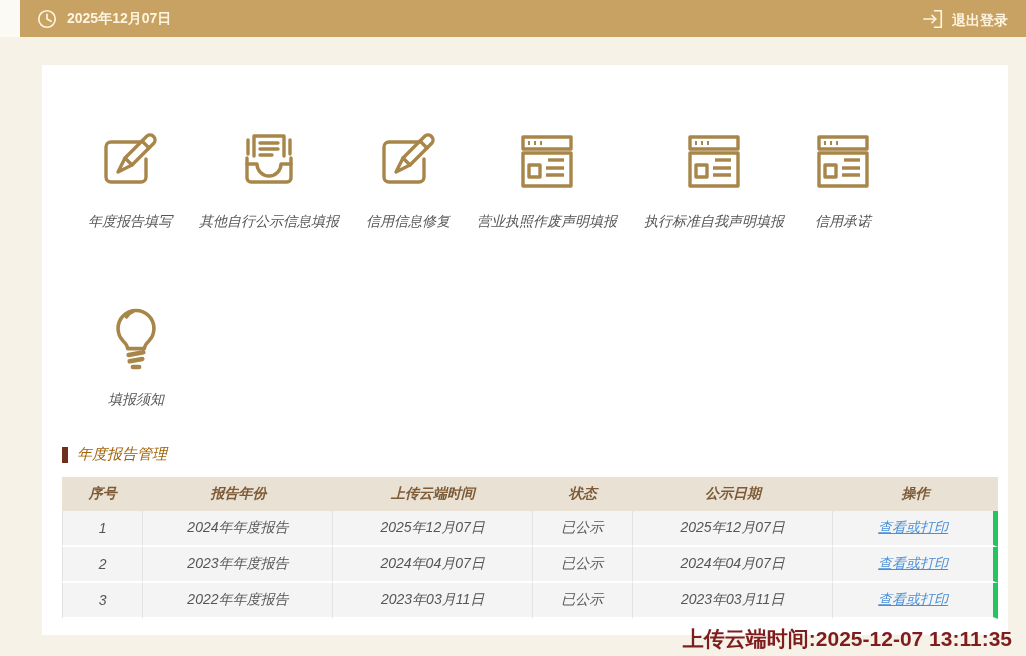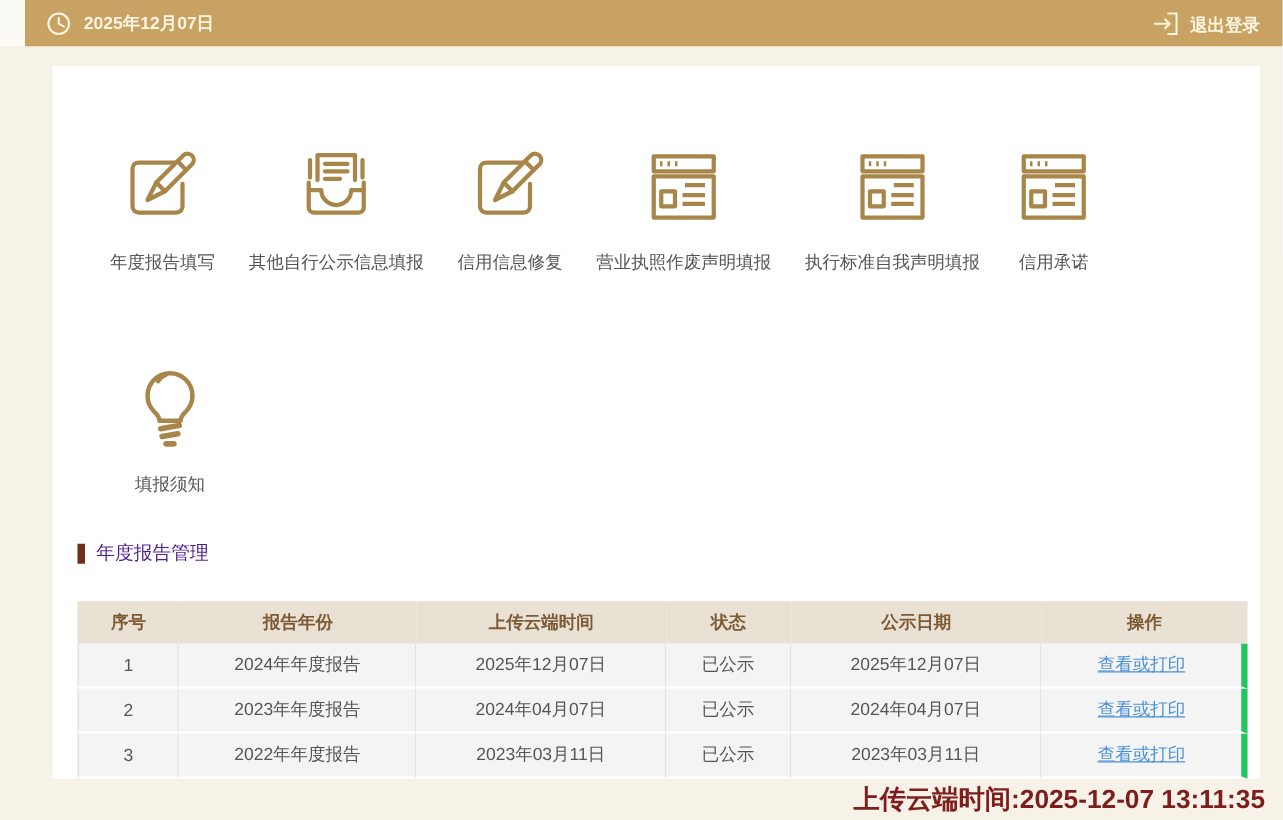--- a/index.html
+++ b/index.html
@@ -18,33 +18,34 @@
     display:flex; align-items:center;
     padding:0 18px 0 16px; font-size:14px; font-weight:bold;
   }
   .topbar .grp { display:flex; align-items:center; }
   .topbar .ic { display:flex; align-items:center; margin-right:9px; }
   .topbar .greet-grp { margin-left:34px; }
   .logout { margin-left:auto; display:flex; align-items:flex-end; cursor:pointer; }
   .logout .ic { margin-right:8px; }
   
   .card {
-    position:absolute; left:42px; top:53px; width:966px; height:570px;
+    position:absolute; left:42px; top:65px; width:966px; height:570px;
     background:#ffffff;
+    font-style:italic;
   }
   .menu-grid { display:flex; padding:62px 0 0 46px; }
   .menu-grid.row2 { padding-top:68px; }
   .mi { display:flex; flex-direction:column; align-items:center; margin-right:27px; cursor:pointer; }
   .mi .icon-box { height:70px; display:flex; align-items:center; justify-content:center; }
   .mi .mi-label { margin-top:16px; font-size:14px; color:#555555; white-space:nowrap; }
   
   .section { margin:36px 10px 0 20px; }
-  .section-title { display:flex; align-items:center; font-size:15px; color:#4c1d95; }
+  .section-title { display:flex; align-items:center; font-size:15px; color:#a16207; }
   .title-bar { width:6px; height:16px; background:#6e2f1c; margin-right:9px; }
-  table.report { width:100%; border-collapse:separate; border-spacing:0; margin-top:29px; font-size:14px; table-layout:fixed; }
+  table.report { width:100%; border-collapse:separate; border-spacing:0; margin-top:13px; font-size:14px; table-layout:fixed; }
   table.report th {
     background:#e9e1d3; color:#7d5b36; font-weight:bold;
     height:34px; text-align:center; vertical-align:middle;
   }
   table.report td {
     background:#f4f4f4; color:#555555; height:36px;
     text-align:center; vertical-align:middle;
     border-bottom:2px solid #ffffff;
     border-right:1px solid #e2e2e2;
   }

